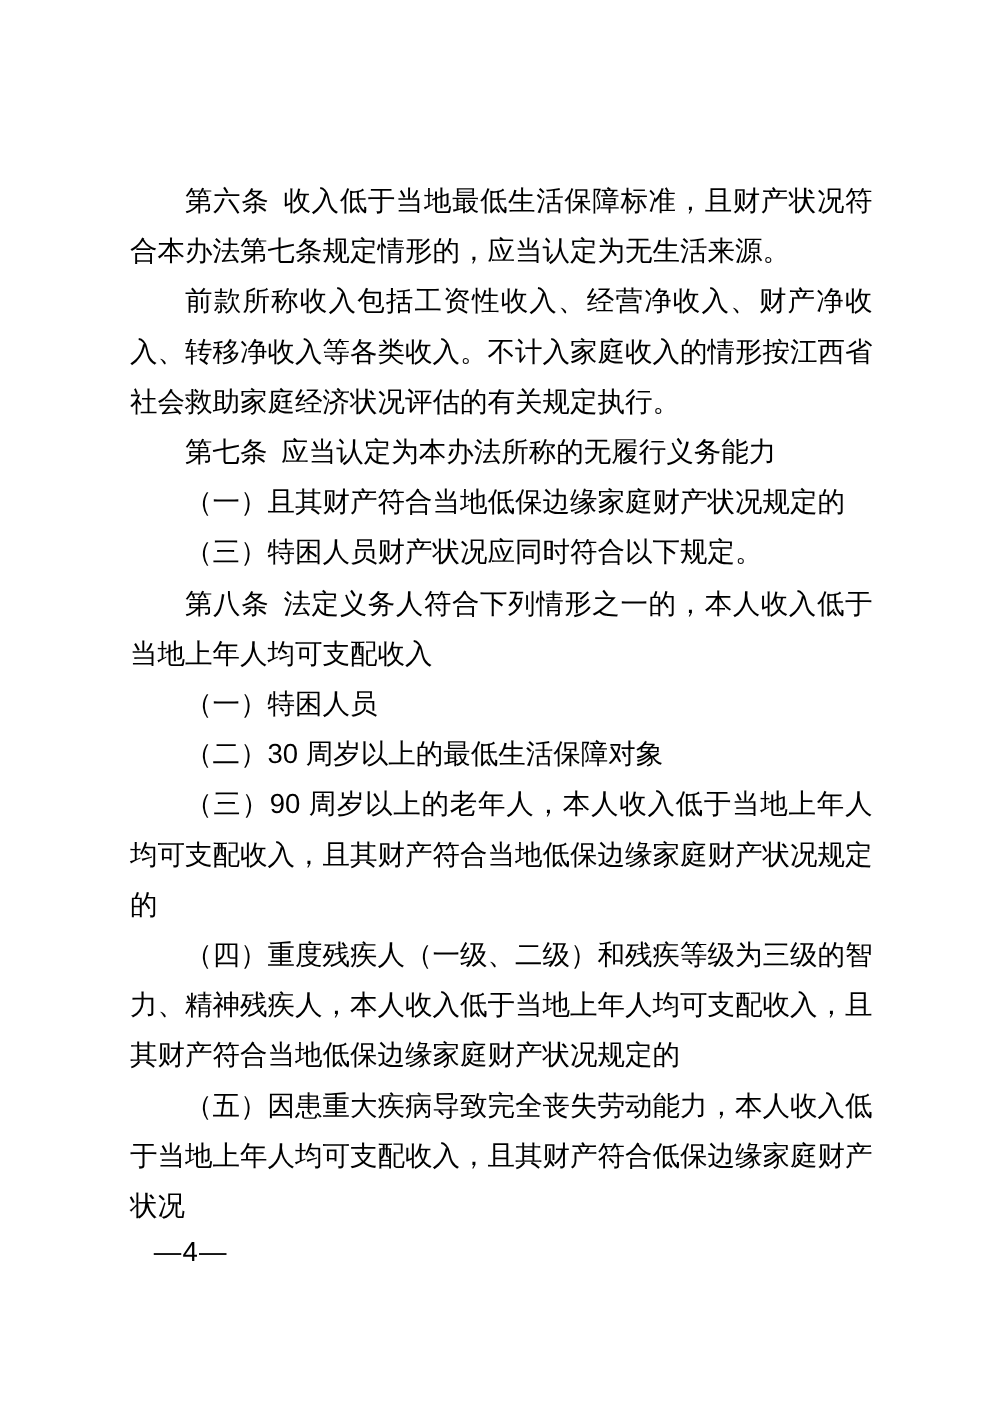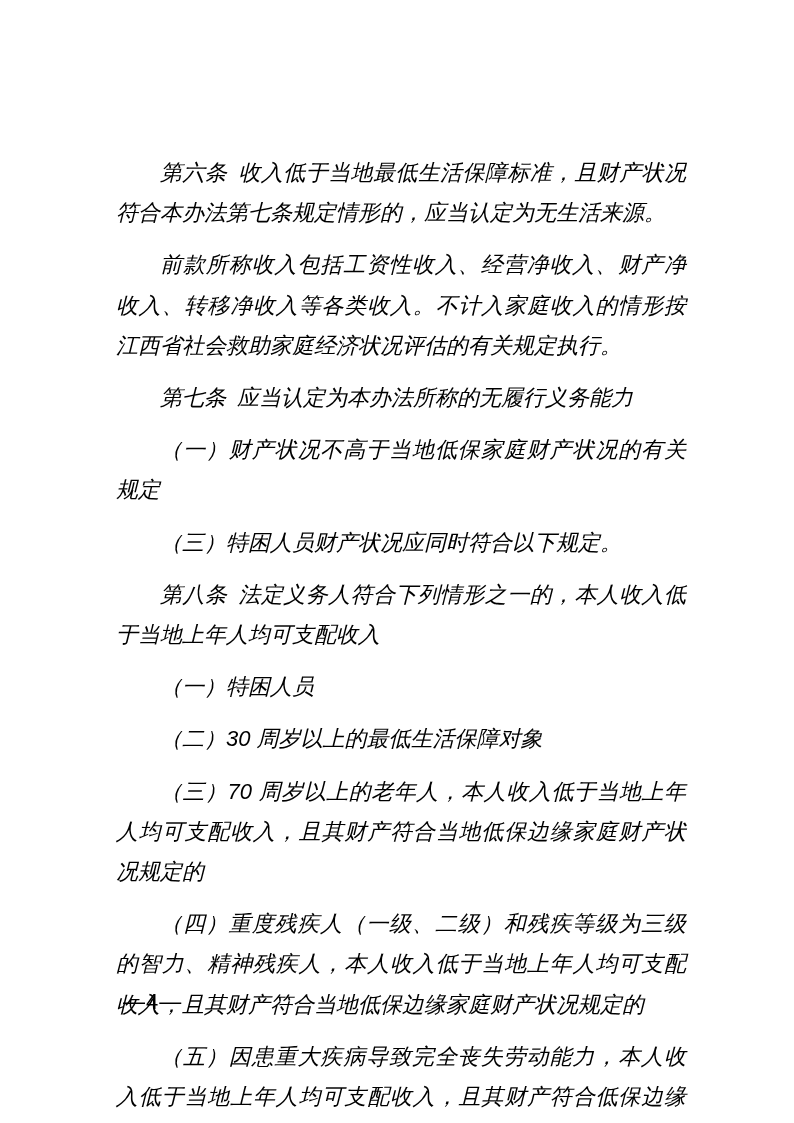--- a/index.html
+++ b/index.html
@@ -16,52 +16,51 @@
     font-family: "Liberation Sans", sans-serif;
     color: #000000;
   }
   .content {
     position: absolute;
     left: 104px;
     top: 141px;
     width: 594px;
   }
   .content p {
-    margin: 12px;
+    margin: 0;
     padding: 0;
     font-size: 22px;
     line-height: 40.2px;
     text-align: justify;
     text-indent: 2em;
     color: #000000;
     word-break: normal;
     overflow-wrap: break-word;
-    font-style: italic;
   }
   .footer {
     position: absolute;
     left: 123px;
     top: 988px;
     font-size: 22px;
     line-height: 28px;
     color: #000000;
     letter-spacing: 1px;
   }
 </style>
 </head>
 <body>
 
 <div class="page">
   <div class="content">
     <p>第六条 收入低于当地最低生活保障标准，且财产状况符合本办法第七条规定情形的，应当认定为无生活来源。</p>
     <p>前款所称收入包括工资性收入、经营净收入、财产净收入、转移净收入等各类收入。不计入家庭收入的情形按江西省社会救助家庭经济状况评估的有关规定执行。</p>
     <p>第七条 应当认定为本办法所称的无履行义务能力</p>
-    <p>（一）财产状况不高于当地低保家庭财产状况的有关规定</p>
+    <p>（一）且其财产符合当地低保边缘家庭财产状况规定的</p>
     <p>（三）特困人员财产状况应同时符合以下规定。</p>
     <p>第八条 法定义务人符合下列情形之一的，本人收入低于当地上年人均可支配收入</p>
     <p>（一）特困人员</p>
     <p>（二）30 周岁以上的最低生活保障对象</p>
-    <p>（三）70 周岁以上的老年人，本人收入低于当地上年人均可支配收入，且其财产符合当地低保边缘家庭财产状况规定的</p>
+    <p>（三）90 周岁以上的老年人，本人收入低于当地上年人均可支配收入，且其财产符合当地低保边缘家庭财产状况规定的</p>
     <p>（四）重度残疾人（一级、二级）和残疾等级为三级的智力、精神残疾人，本人收入低于当地上年人均可支配收入，且其财产符合当地低保边缘家庭财产状况规定的</p>
     <p>（五）因患重大疾病导致完全丧失劳动能力，本人收入低于当地上年人均可支配收入，且其财产符合低保边缘家庭财产状况</p>
   </div>
   <div class="footer">—4—</div>
 </div>
 
 </body></html>

